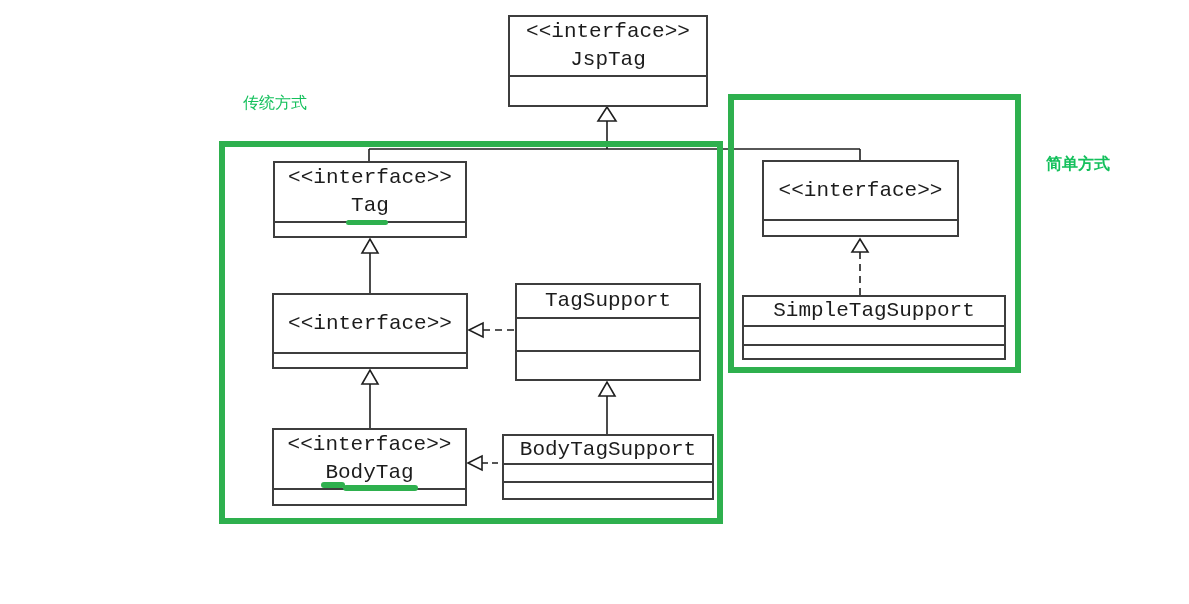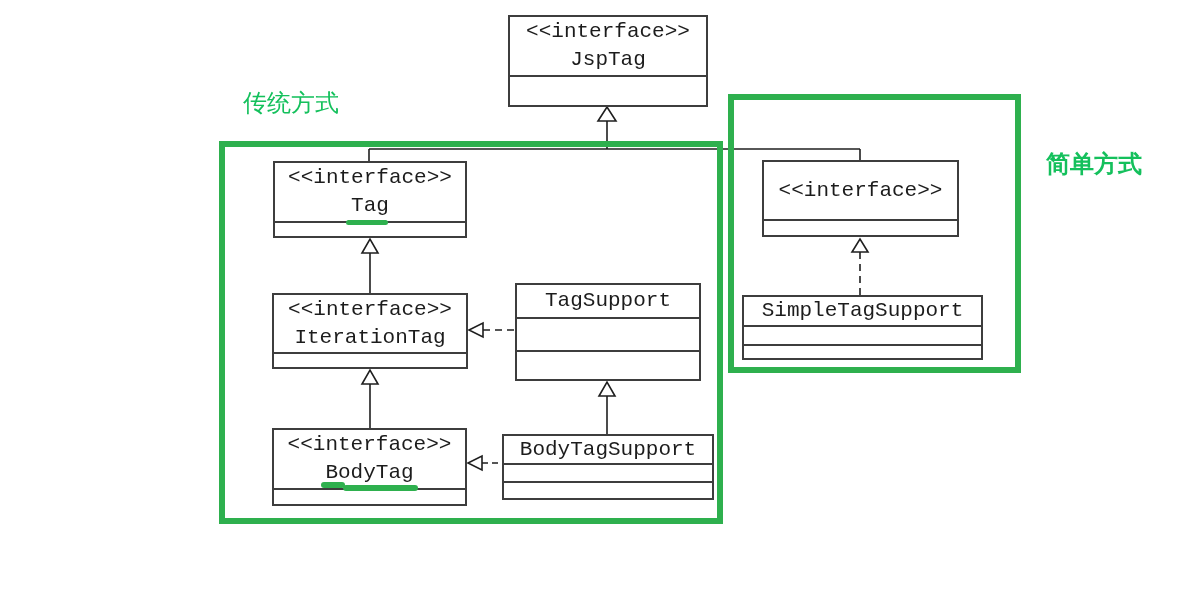--- a/index.html
+++ b/index.html
@@ -10,21 +10,21 @@
     --ink:#1c1c1c;
   }
   html,body{margin:0;padding:0;background:#fff;}
   .diagram{
     position:relative;width:1189px;height:604px;background:#fff;overflow:hidden;
     font-family:"Liberation Mono","DejaVu Sans Mono",monospace;
   }
   .edges{position:absolute;left:0;top:0;width:1189px;height:604px;}
   .frame{position:absolute;box-sizing:border-box;border:6px solid var(--green-border);background:transparent;}
   .frame-label{
-    position:absolute;color:var(--green-text);font-size:24px;line-height:26px;
+    position:absolute;color:var(--green-text);font-size:16px;line-height:26px;
     font-family:"DejaVu Sans","Liberation Sans",sans-serif;white-space:nowrap;
   }
   .uml-box{
     position:absolute;box-sizing:border-box;background:#fff;
     border:2px solid var(--box-border);display:flex;flex-direction:column;
   }
   .uml-title{flex:1;display:flex;flex-direction:column;justify-content:center;align-items:center;overflow:hidden;border-radius:13px;}
   .stereo,.cname{color:var(--ink);font-size:21px;line-height:28px;white-space:nowrap;}
   .single .cname{font-size:21px;line-height:24px;}
   .comp{flex:none;border-top:2px solid var(--box-border);background:#fff;}
@@ -96,21 +96,20 @@
     <div class="uml-title">
       <div class="stereo">&lt;&lt;interface&gt;&gt;</div>
       <div class="cname">Tag</div>
     </div>
     <div class="comp" style="height:13px;"></div>
   </div>
 
   <div class="uml-box" style="left:272px;top:293px;width:196px;height:76px;">
     <div class="uml-title">
       <div class="stereo">&lt;&lt;interface&gt;&gt;</div>
-      <div class="cname">IterationTag</div>
     </div>
     <div class="comp" style="height:13px;"></div>
   </div>
 
   <div class="uml-box" style="left:272px;top:428px;width:195px;height:78px;">
     <div class="uml-title">
       <div class="stereo">&lt;&lt;interface&gt;&gt;</div>
       <div class="cname">BodyTag</div>
     </div>
     <div class="comp" style="height:14px;"></div>
@@ -132,21 +131,21 @@
     <div class="comp" style="height:15px;"></div>
   </div>
 
   <div class="uml-box" style="left:762px;top:160px;width:197px;height:77px;">
     <div class="uml-title">
       <div class="stereo">&lt;&lt;interface&gt;&gt;</div>
     </div>
     <div class="comp" style="height:14px;"></div>
   </div>
 
-  <div class="uml-box single" style="left:742px;top:295px;width:241px;height:65px;">
+  <div class="uml-box single" style="left:742px;top:295px;width:264px;height:65px;">
     <div class="uml-title">
       <div class="cname">SimpleTagSupport</div>
     </div>
     <div class="comp" style="height:17px;"></div>
     <div class="comp" style="height:12px;"></div>
   </div>
 
   <div class="squiggle" style="left:346px;top:220px;width:42px;height:5px;"></div>
   <div class="squiggle" style="left:321px;top:482px;width:24px;height:6px;"></div>
   <div class="squiggle" style="left:343px;top:485px;width:75px;height:6px;"></div>

